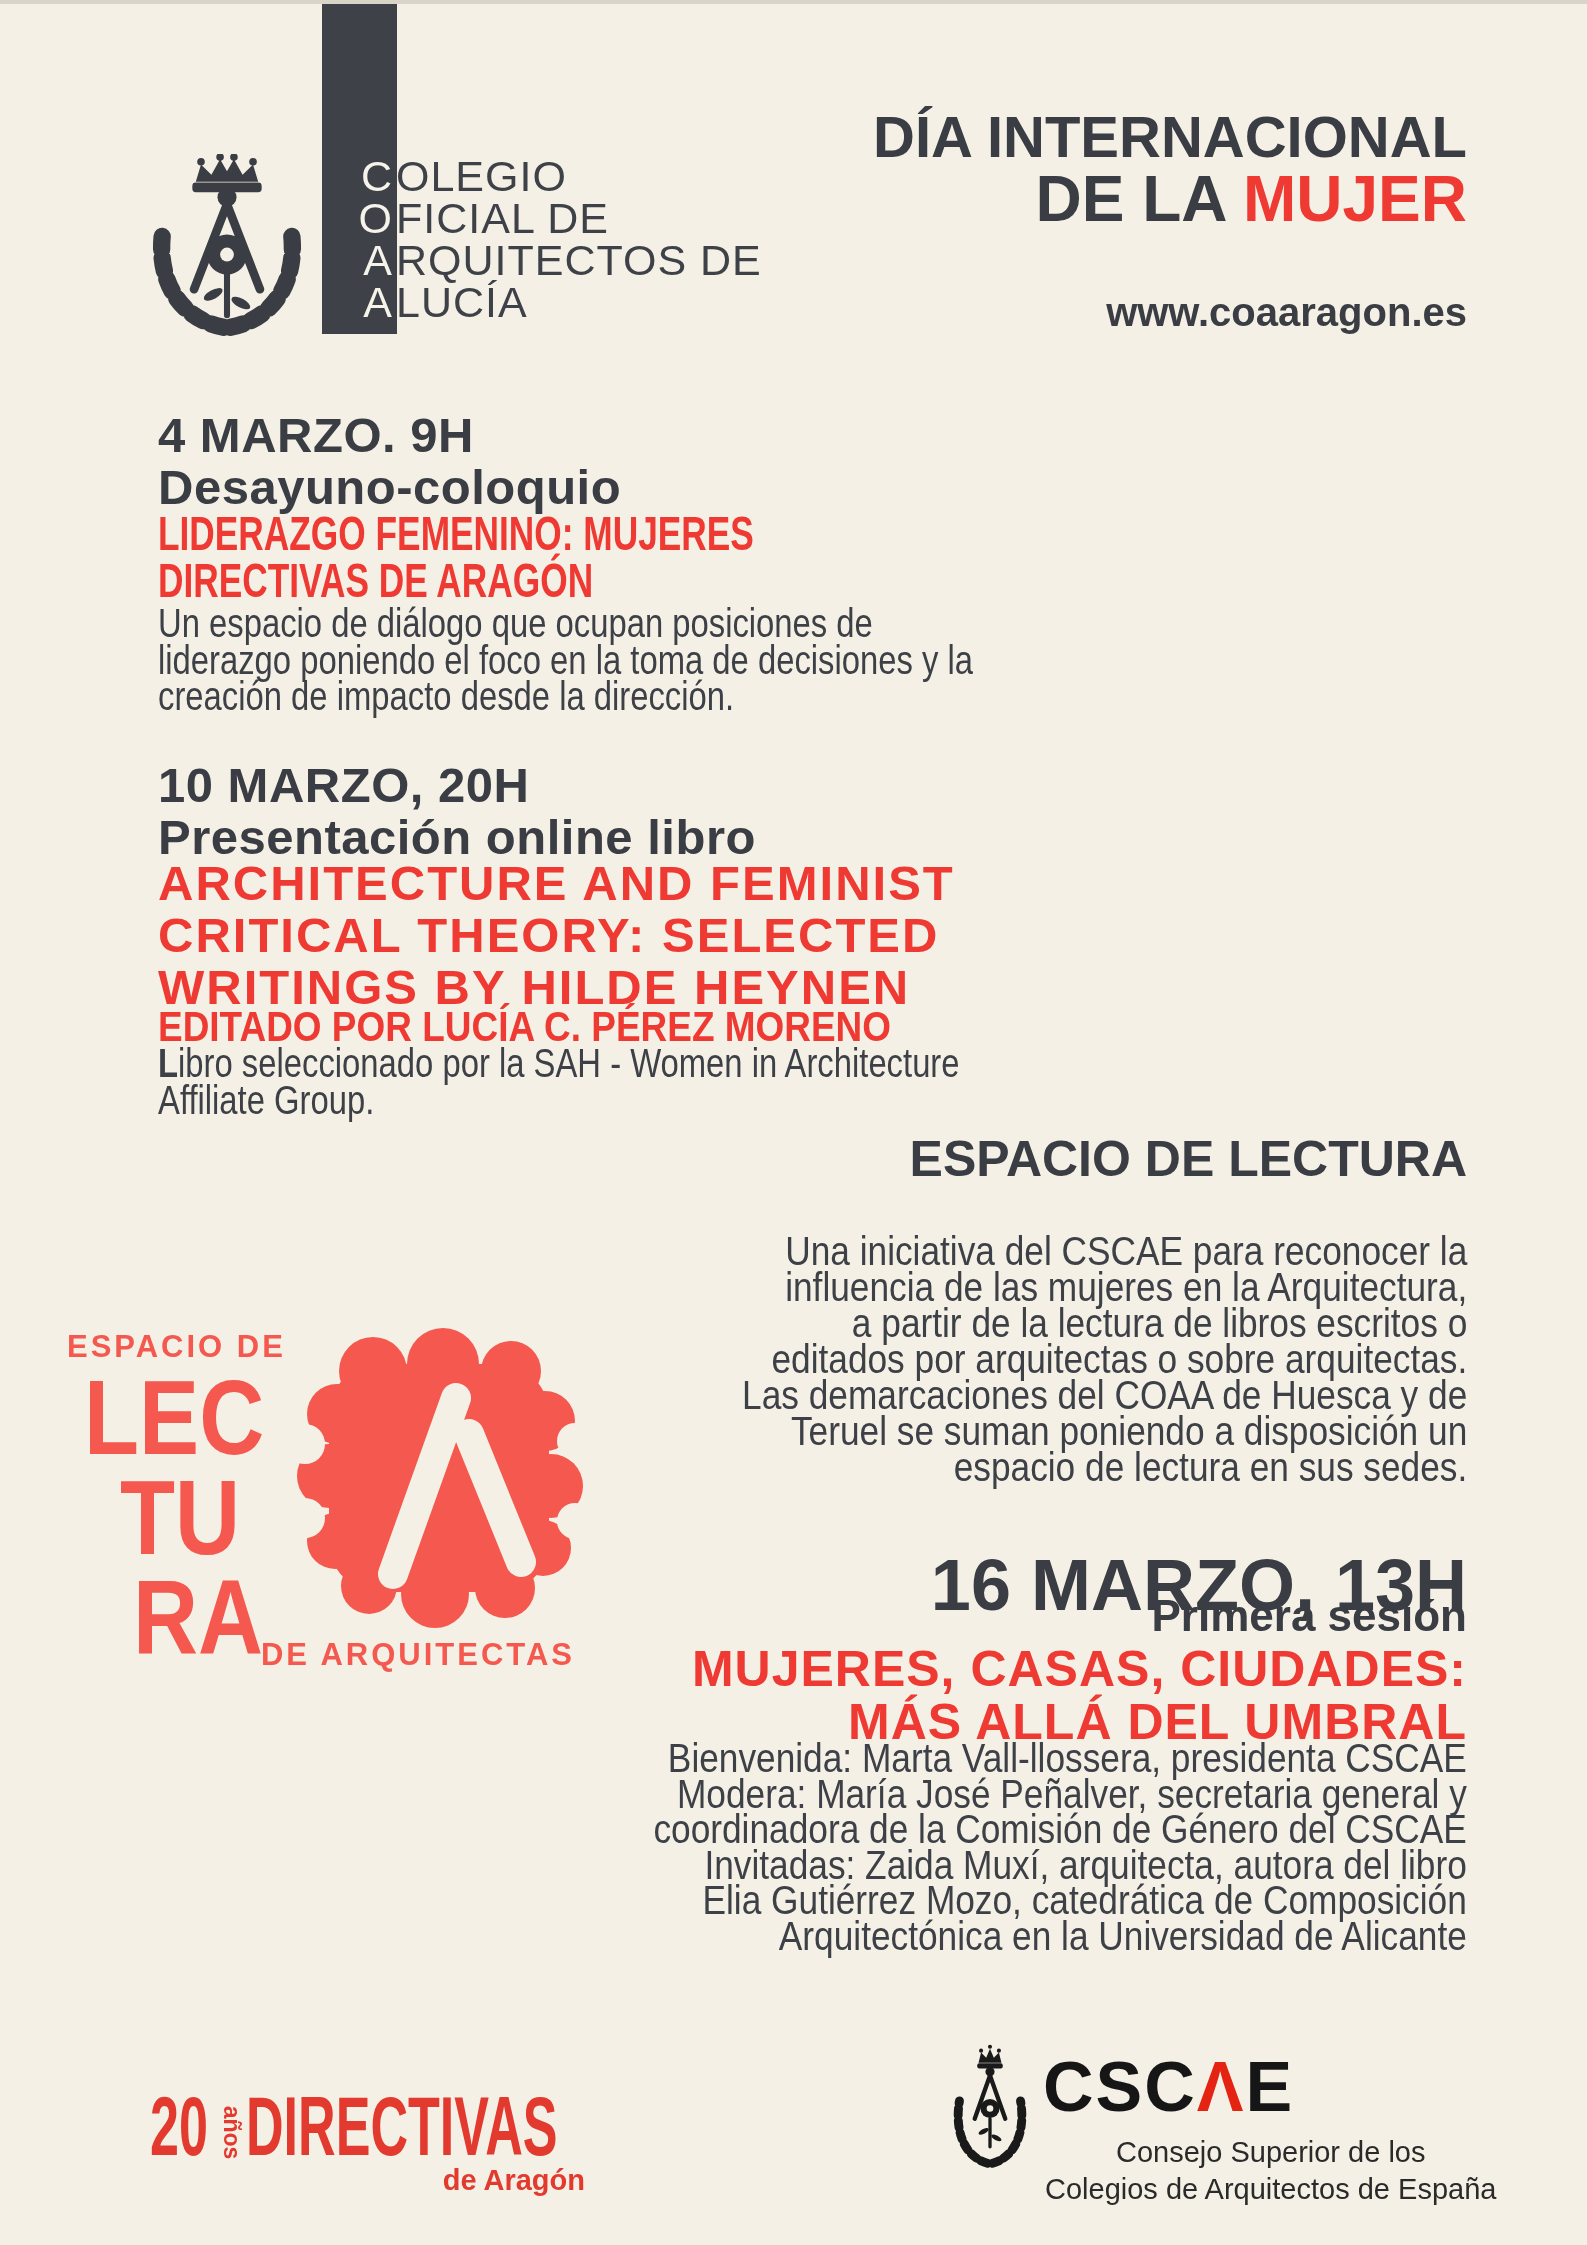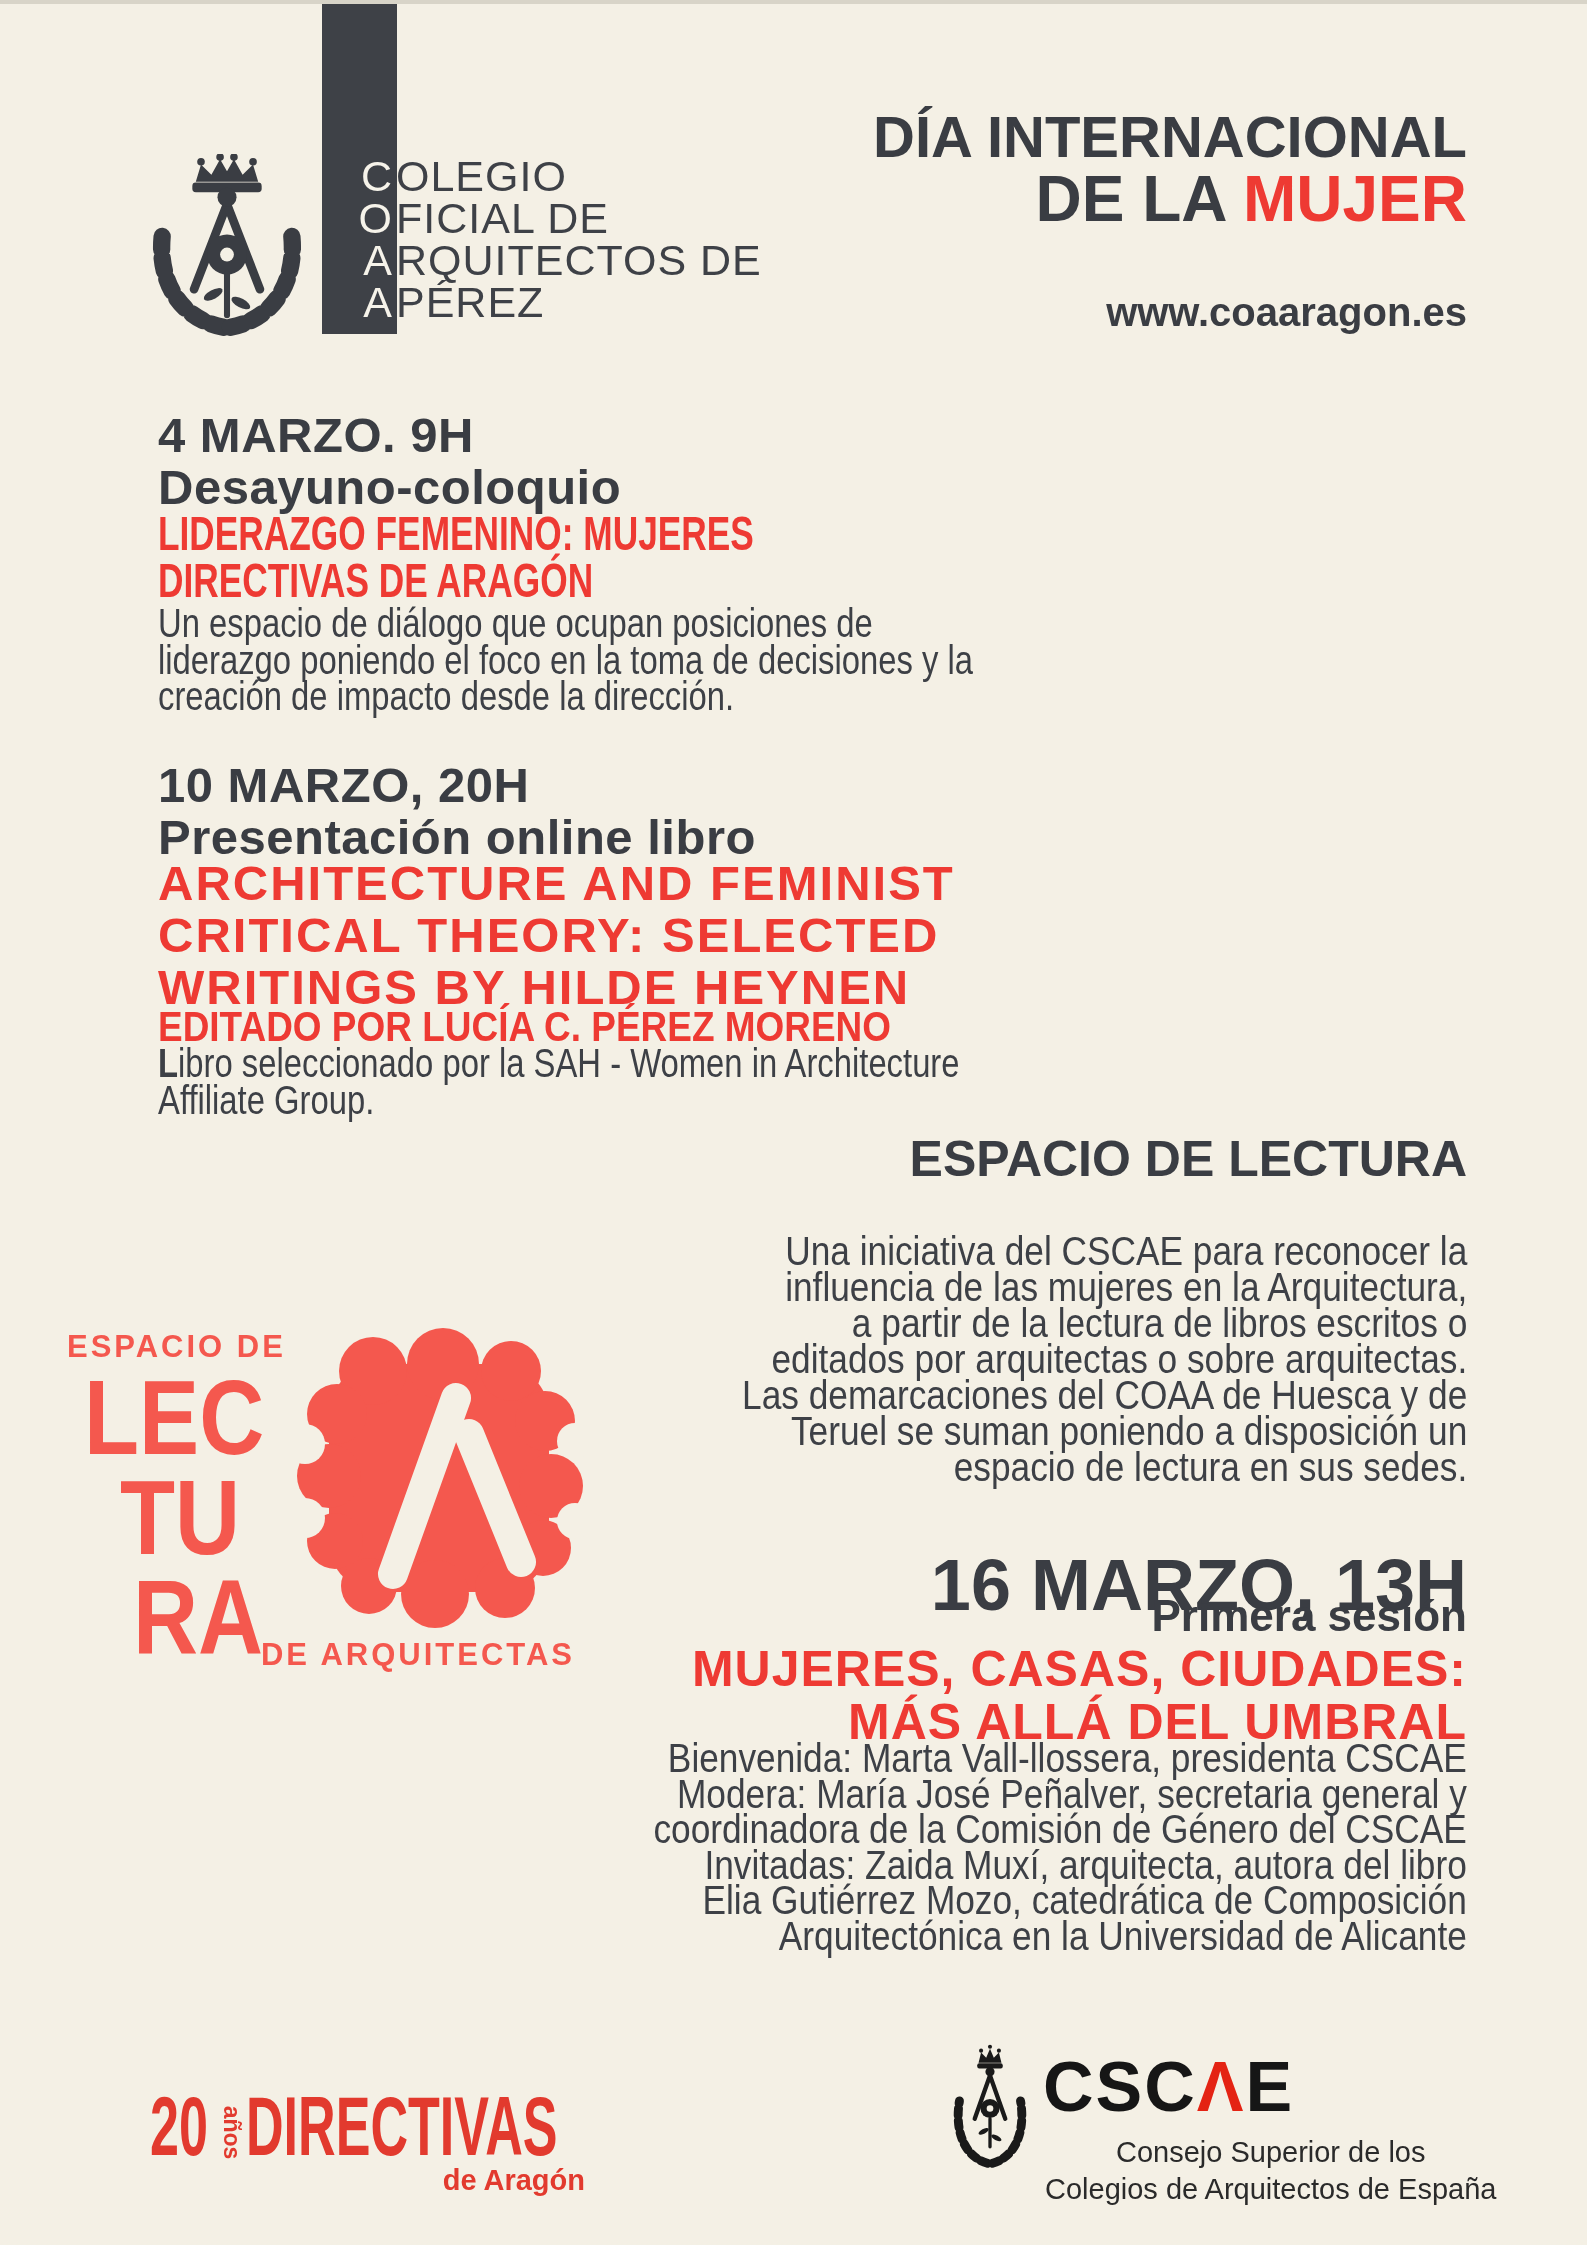--- a/index.html
+++ b/index.html
@@ -85,21 +85,21 @@
   <div class="coaa-line" style="top:151px;">
     <span class="cap">C</span><span class="rest">OLEGIO</span>
   </div>
   <div class="coaa-line" style="top:193px;">
     <span class="cap">O</span><span class="rest">FICIAL DE</span>
   </div>
   <div class="coaa-line" style="top:235px;">
     <span class="cap">A</span><span class="rest">RQUITECTOS DE</span>
   </div>
   <div class="coaa-line" style="top:277px;">
-    <span class="cap">A</span><span class="rest">PÉREZ</span>
+    <span class="cap">A</span><span class="rest">LUCÍA</span>
   </div>
 
   <div class="title-line ink" style="top:99px;font-size:58px;">DÍA INTERNACIONAL</div>
   <div class="title-line" style="top:158px;font-size:64px;">
     <span class="ink">DE LA </span><span class="red">MUJER</span>
   </div>
   <div class="title-line ink" style="top:286px;font-size:40px;">www.coaaragon.es</div>
 
   <div class="line b ink date" style="left:158px;top:404px;">4 MARZO. 9H</div>
   <div class="line b ink date" style="left:158px;top:456px;">Desayuno-coloquio</div>

